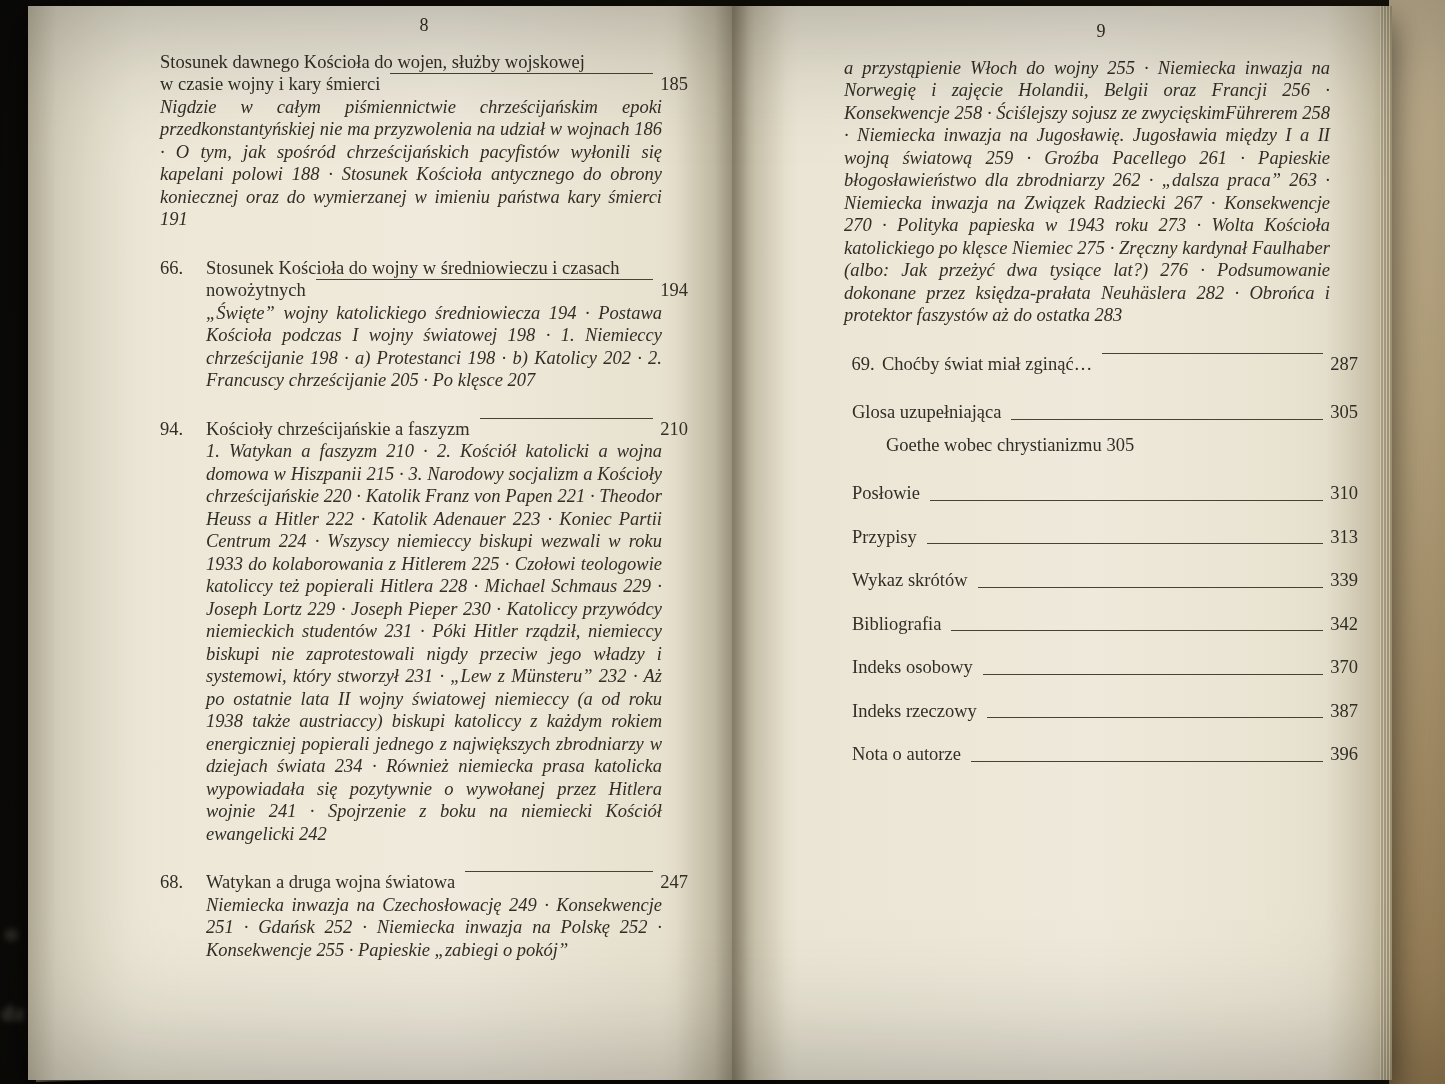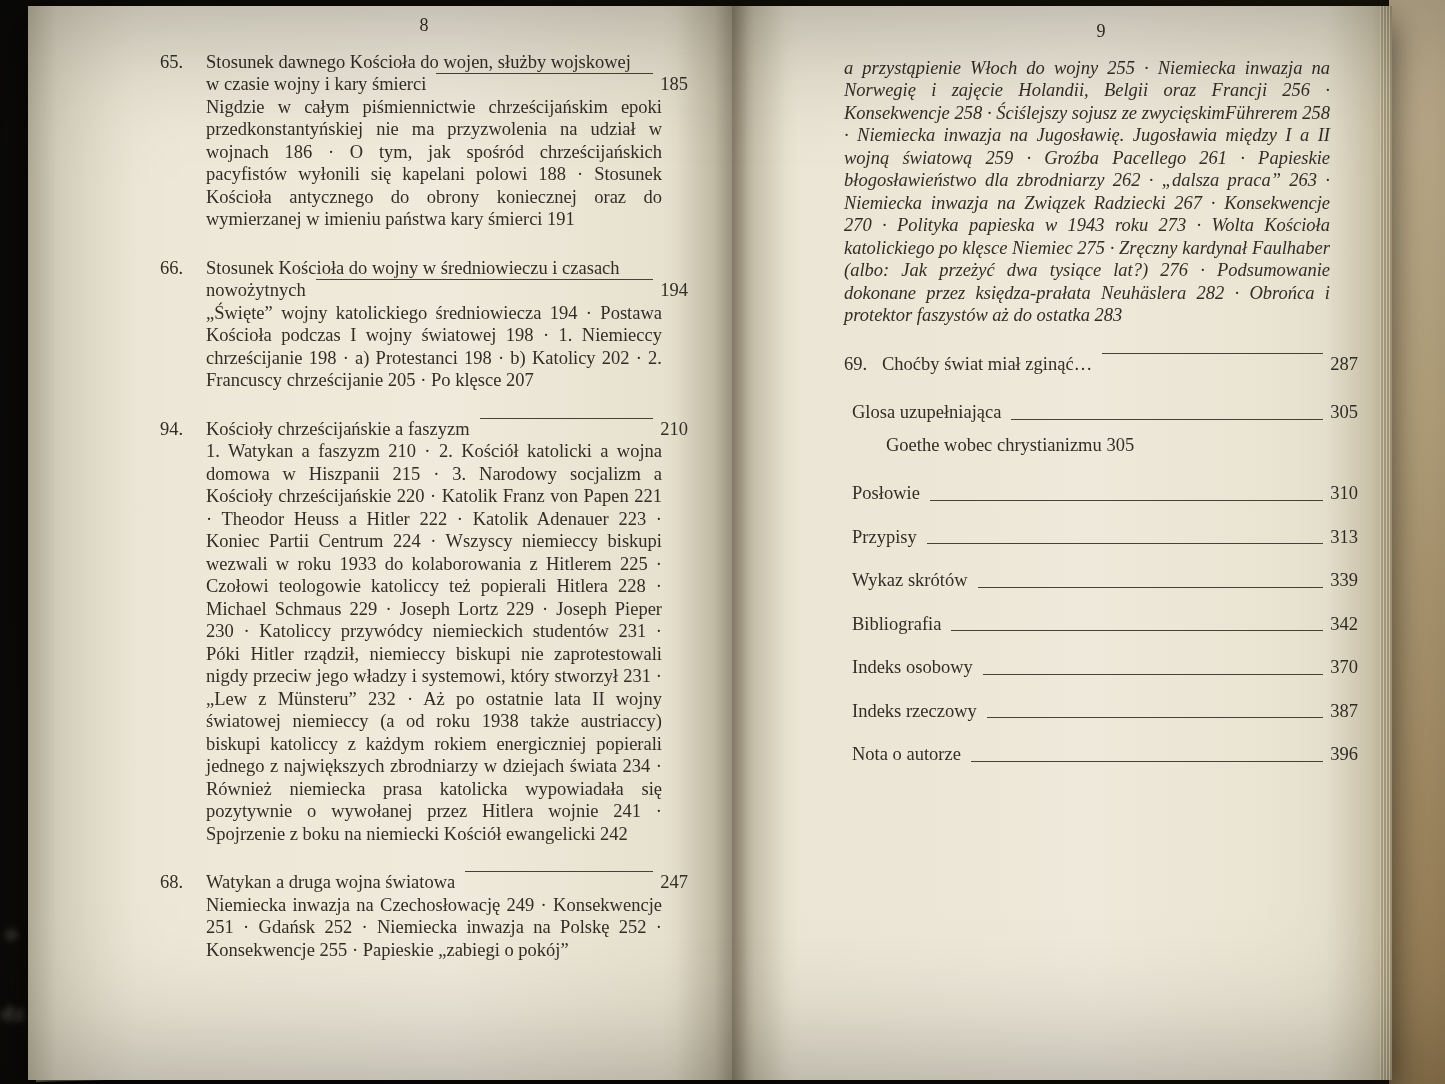--- a/index.html
+++ b/index.html
@@ -53,31 +53,31 @@
     background: linear-gradient(90deg, rgba(60,50,30,0) 0%, rgba(60,50,30,.14) 35%, rgba(38,30,16,.34) 52%, rgba(60,50,30,.12) 72%, rgba(60,50,30,0) 100%);
     z-index:3;
   }
   .inner { position:absolute; inset:0; font-size:18.5px; line-height:22.5px; }
   .inner-left  { padding: 8px 44px 0 132px; }
   .inner-right { padding: 14px 34px 0 112px; }
   .page-head { text-align:center; font-size:18px; margin-bottom:14px; }
   .toc-entry { display:flex; margin-top:26px; }
   .toc-entry.first { margin-top:8px; }
   .num { width:46px; flex:none; }
-  .num-narrow { width:38px; flex:none; }
+  .num-narrow { width:38px; flex:none;text-align:center; }
   .entry-body { flex:1; min-width:0; }
   .tline { display:flex; align-items:flex-start; }
   .tline .txt { flex:0 1 auto; }
   .leader {
     flex:1 1 24px; min-width:24px;
     border-bottom:1.4px solid #474236;
     margin:0 7px 4px 10px;
   }
   .ref { flex:none; }
-  .desc { text-align:justify; margin-right:26px; }
+  .desc { font-style:italic; text-align:justify; margin-right:26px; }
   .cont { font-style:italic; text-align:justify; margin-right:28px; margin-top:2px; }
   .section { display:flex; align-items:flex-end; margin-top:21px; margin-left:8px; }
   .section-gap { margin-top:26px; }
   .glosa-desc { margin-left:42px; margin-top:10px; }
 </style>
 </head>
 <body>
 
 <div class="photo">
   <div class="table-surface"></div>
@@ -86,21 +86,20 @@
   <div class="bottom-edge-stack"></div>
 
   <div class="book">
     <div class="gutter-shadow"></div>
 
     <div class="page page-left">
       <div class="inner inner-left">
         <div class="page-head">8</div>
 
         <div class="toc-entry first">
-          <span class="num">65.</span>
           <div class="entry-body">
             <div class="tline">
               <span class="txt">Stosunek dawnego Kościoła do wojen, służby wojskowej</span>
             </div>
             <div class="tline">
               <span class="txt">w czasie wojny i kary śmierci</span>
               <span class="leader"></span>
               <span class="ref">185</span>
             </div>
             <div class="desc">Nigdzie w całym piśmiennictwie chrześcijańskim epoki przedkonstantyńskiej nie ma przyzwolenia na udział w wojnach 186 · O tym, jak spośród chrześcijańskich pacyfistów wyłonili się kapelani polowi 188 · Stosunek Kościoła antycznego do obrony koniecznej oraz do wymierzanej w imieniu państwa kary śmierci 191</div>

